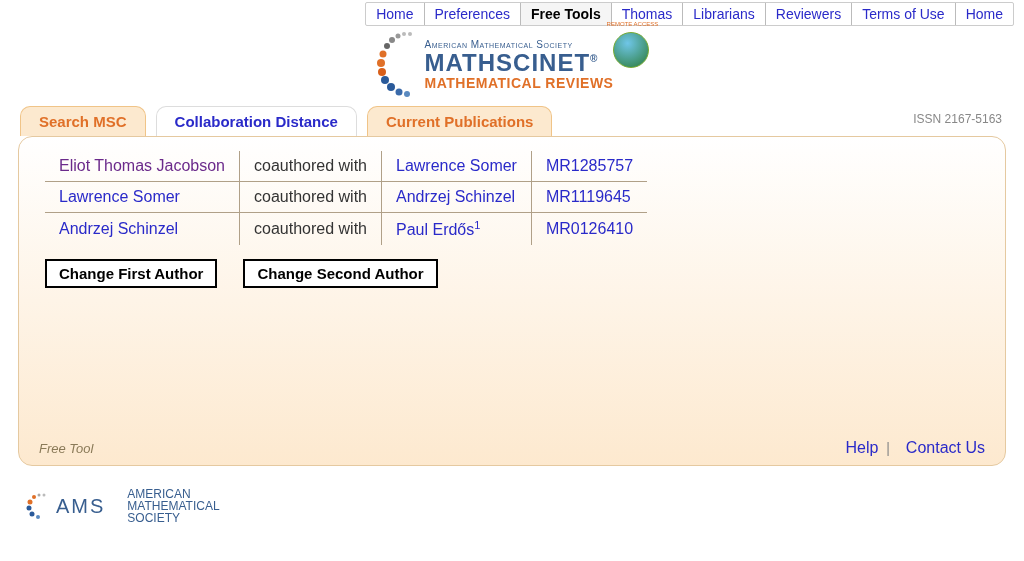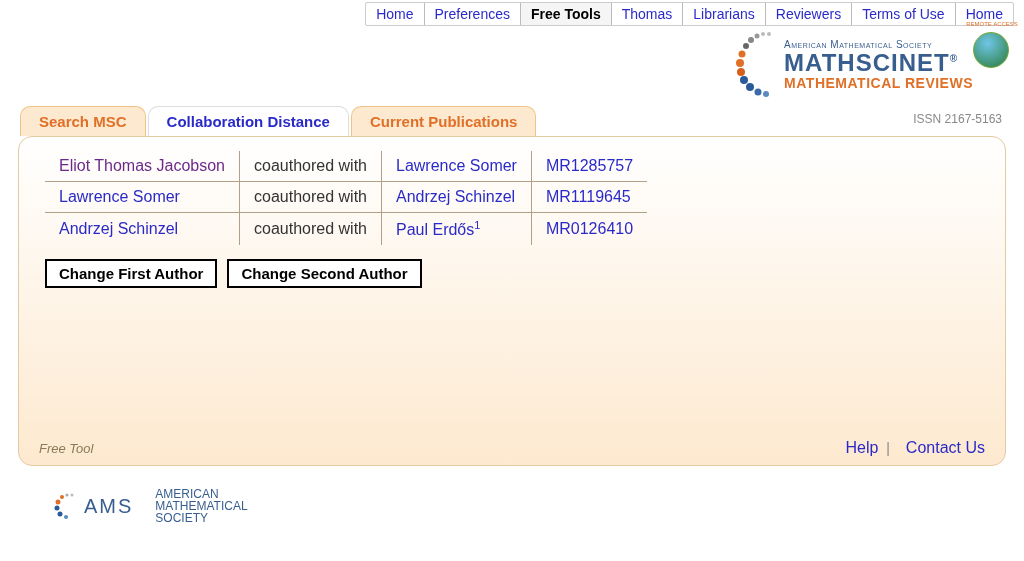--- a/index.html
+++ b/index.html
@@ -3,46 +3,46 @@
 <meta charset="utf-8">
 <style>
 *{box-sizing:border-box;margin:0;padding:0}
 body{font-family:"Segoe UI",Arial,sans-serif;font-size:14px;background:#fff;color:#333;width:1024px}
 a{text-decoration:none;cursor:pointer}
 .topnav{display:flex;justify-content:flex-end;padding:2px 10px 0 0}
 .topnav .navbox{display:flex;border:1px solid #ccc;border-radius:2px;overflow:hidden}
 .topnav a{padding:3px 10px;color:#2a2ac9;border-right:1px solid #bbb;font-size:14px}
 .topnav a:last-child{border-right:none}
 .topnav a.active{color:#000;font-weight:bold;background:#f5f5f5}
-.brandrow{display:flex;justify-content:flex-end;align-items:flex-start;padding:0 15px 8px 15px}
+.brandrow{display:flex;justify-content:center;align-items:flex-start;padding:0 15px 8px 15px}
 .logo{display:flex;align-items:center;gap:8px;padding-top:2px}
 .logotext small{color:#385e8f;font-size:10px;letter-spacing:.5px;font-variant:small-caps}
 .logotext .m1{color:#385e8f;font-size:24px;font-weight:600;letter-spacing:1px;line-height:1}
 .logotext .m2{color:#e07028;font-size:14px;font-weight:600;letter-spacing:.5px}
 .tabrow{display:flex;align-items:flex-end;gap:10px;padding:0 20px;position:relative}
 .tab{padding:6px 18px;background:#fce9cf;color:#e07028;font-weight:600;border:1px solid #f0c488;border-bottom:none;border-radius:10px 10px 0 0;font-size:15px}
 .tab.active{background:#fff;color:#2a2ac9;border-color:#ddd}
 .issn{position:absolute;right:22px;top:6px;color:#888;font-size:12px}
 .panel{margin:0 18px 12px 18px;border:1px solid #e5c9a0;border-radius:14px;background:linear-gradient(#fff,#fde9cf);padding:14px 26px 10px 26px;min-height:330px;position:relative}
 .panel h2{color:#e07028;font-weight:700;font-size:16px;margin-bottom:6px}
 table.coauth{border-collapse:collapse;margin-bottom:14px}
 table.coauth td{padding:6px 14px;border:1px solid #b0a088;font-size:16px}
 table.coauth td:first-child{border-left:none}
 table.coauth td:last-child{border-right:none}
 table.coauth tr:first-child td{border-top:none}
 table.coauth tr:last-child td{border-bottom:none}
 table.coauth a{color:#2a2ac9}
 .visited{color:#6b2a8b !important}
-.btns{display:flex;gap:10px}
+.btns{display:flex;gap:26px}
 .btns button{font-family:inherit;font-size:15px;font-weight:700;padding:4px 12px;border:2px solid #000;background:#fff;cursor:pointer}
 .panel-footer{position:absolute;left:20px;right:20px;bottom:8px;display:flex;justify-content:space-between;align-items:center}
 .panel-footer .ft{color:#8a7a58;font-style:italic;font-size:13px}
 .panel-footer .links a{color:#2a2ac9;font-size:16px;margin-left:8px}
 .panel-footer .sep{color:#888;margin:0 4px}
-.pagefoot{display:flex;justify-content:space-between;align-items:center;padding:10px 22px 10px 52px}
+.pagefoot{display:flex;justify-content:space-between;align-items:center;padding:10px 22px 10px 24px}
 .pagefoot .r{text-align:right;color:#2a2ac9;font-size:14px}
 .ams-logo-text .a{color:#385e8f;font-size:20px;letter-spacing:2px;font-weight:400}
 .ams-logo-text .b{color:#385e8f;font-size:12px;display:inline-block;line-height:1;vertical-align:middle;margin-left:16px}
 sup{font-size:11px}
 .remote{width:36px;height:36px;border-radius:50%;background:radial-gradient(circle at 40% 30%,#6fc6e8,#2a7a38);position:relative;border:1px solid #7a3}
 .remote::after{content:"REMOTE ACCESS";position:absolute;width:60px;height:60px;left:-12px;top:-12px;font-size:6px;color:#e07028;text-align:center}
 .dots-svg{flex-shrink:0}
 </style>
 </head>
 <body>
@@ -81,21 +81,21 @@
       <div class="m1"><span>MATHSCINET</span><sup style="font-size:10px">®</sup></div>
       <div class="m2">MATHEMATICAL REVIEWS</div>
     </div>
   </div>
   <div title="Remote Access" style="margin-top:6px">
     <div class="remote"></div>
   </div>
 </div>
 
 <div class="tabrow">
-  <div id="tabs" style="display:flex;gap:2px">
+  <div id="tabs" style="display:flex;gap:10px">
       <a class="tab">Search MSC</a>
       <a class="tab active">Collaboration Distance</a>
       <a class="tab">Current Publications</a>
     </div>
   <div class="issn">ISSN 2167-5163</div>
 </div>
 
 <div class="panel">
   <table class="coauth">
       <tbody id="rows">

